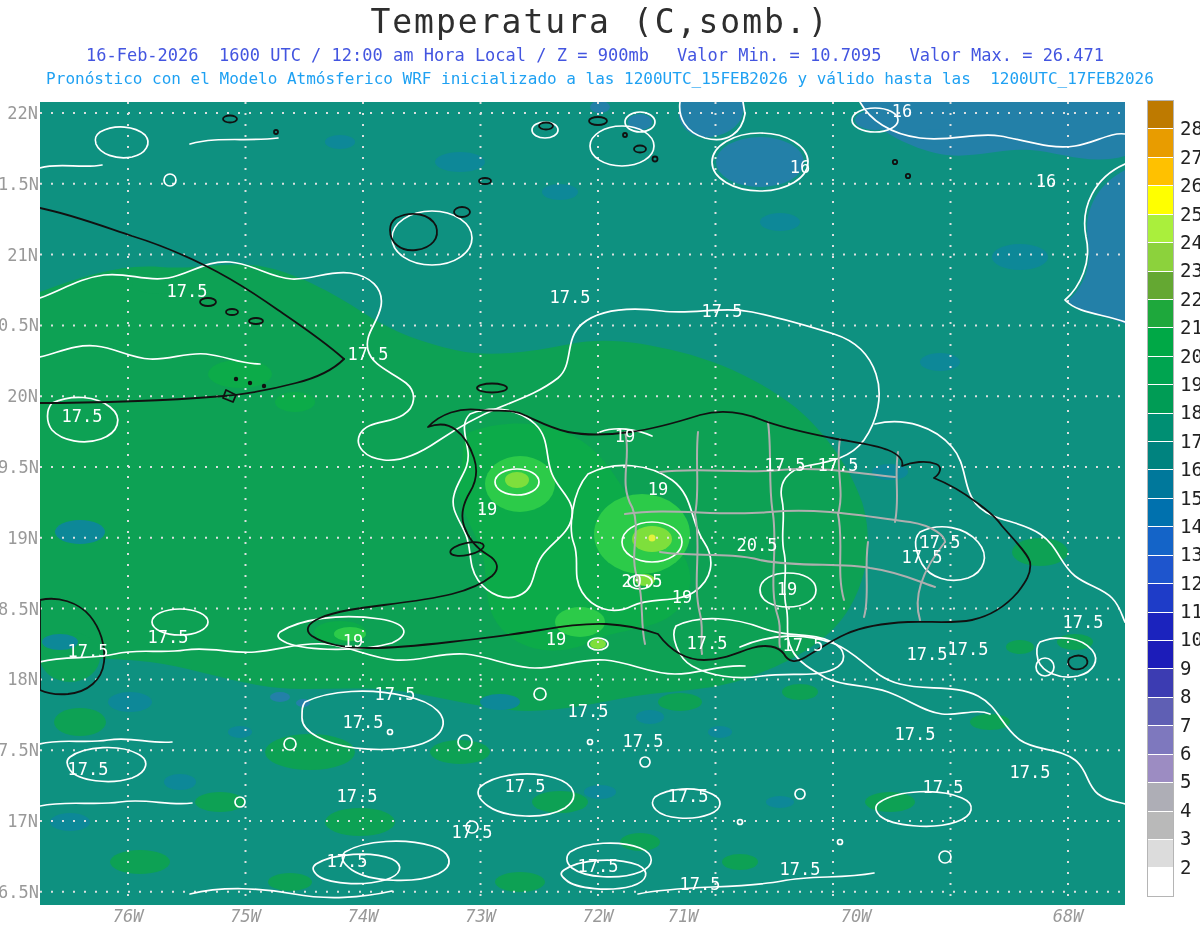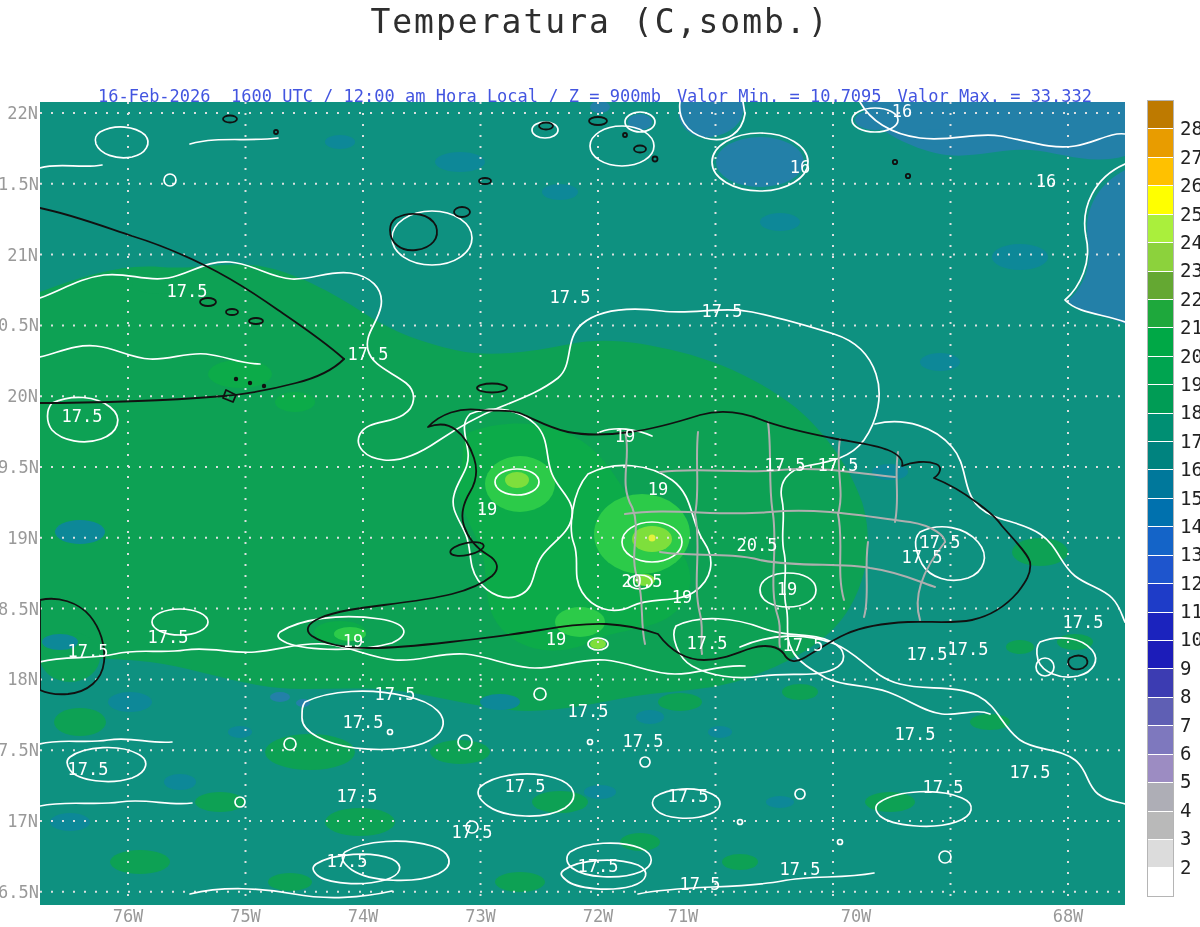--- a/index.html
+++ b/index.html
@@ -1,50 +1,51 @@
 <!DOCTYPE html>
 <html><head>
 <meta charset="utf-8">
 <style>
   html,body{margin:0;padding:0;background:#fff;}
   #fig{position:relative;width:1200px;height:927px;background:#fff;overflow:hidden;
        font-family:"DejaVu Sans Mono",monospace;}
   .title{position:absolute;top:2px;left:0;width:1200px;text-align:center;
          font-size:33px;letter-spacing:2px;color:#2e2e2e;white-space:pre;}
   .sub1{position:absolute;top:45px;left:40px;width:1110px;display:flex;
-        justify-content:center;gap:16px;font-size:17px;color:#4355e0;white-space:pre;margin-top:41px;}
+        justify-content:center;gap:28px;font-size:17px;color:#4355e0;white-space:pre;}
   .sub2{position:absolute;top:69px;left:0;width:1200px;text-align:center;
         font-size:16px;color:#1fa1f2;white-space:pre;}
   #plot{position:absolute;left:40px;top:102px;width:1085px;height:803px;}
   #mapsvg{position:absolute;left:0;top:0;}
   .clabel{position:absolute;transform:translate(-50%,-55%);color:#fff;font-size:17px;
           line-height:1;white-space:pre;}
   .latlab{position:absolute;width:40px;text-align:right;font-size:17px;color:#999;
           line-height:1;left:-2px;}
   .lonlab{position:absolute;width:60px;text-align:center;font-size:17px;color:#999;
-          line-height:1;top:908px;}
+          line-height:1;top:908px;font-style:italic;}
   #cbar{position:absolute;left:1147px;top:100px;width:25px;height:795px;
         border:1px solid #b5b5b5;display:flex;flex-direction:column;background:#fff;}
   .cb-cell{flex:1 1 0;border-bottom:1px solid #fff;}
   .cb-cell:last-child{border-bottom:none;}
   .cb-label{position:absolute;left:1180px;font-size:19px;color:#222;line-height:1;}
 </style>
 </head>
 <body>
 
 <div id="fig">
 
   <div class="title">Temperatura (C,somb.)</div>
 
   <div class="sub1">
     <span>16-Feb-2026  1600 UTC / 12:00 am Hora Local / Z = 900mb</span>
     <span>Valor Min. = 10.7095</span>
-    <span>Valor Max. = 33.332</span>
+    <span>Valor Max. = 26.471</span>
   </div>
 
+  <div class="sub2">Pronóstico con el Modelo Atmósferico WRF inicializado a las 1200UTC_15FEB2026 y válido hasta las  1200UTC_17FEB2026</div>
 
   <div id="plot">
     <svg id="mapsvg" width="1085" height="803" viewBox="0 0 1085 803">
 
       <rect x="0" y="0" width="1085" height="803" fill="#0e9180"></rect>
 
       <g fill="#0da154">
         <path d="M0,190 C40,175 80,162 120,165 C160,168 190,158 225,165 C260,172 300,195 330,215
                  C355,230 380,240 415,248 C450,256 490,250 530,242 C565,235 600,240 640,250
                  C680,260 720,278 755,305 C785,330 810,365 822,400 C832,432 830,470 810,505

